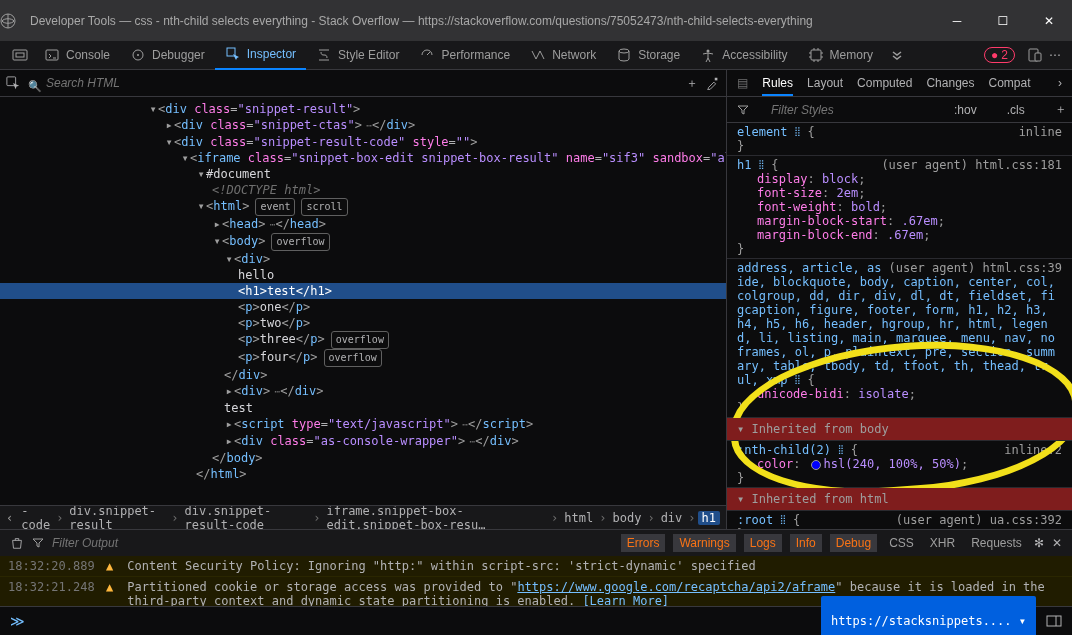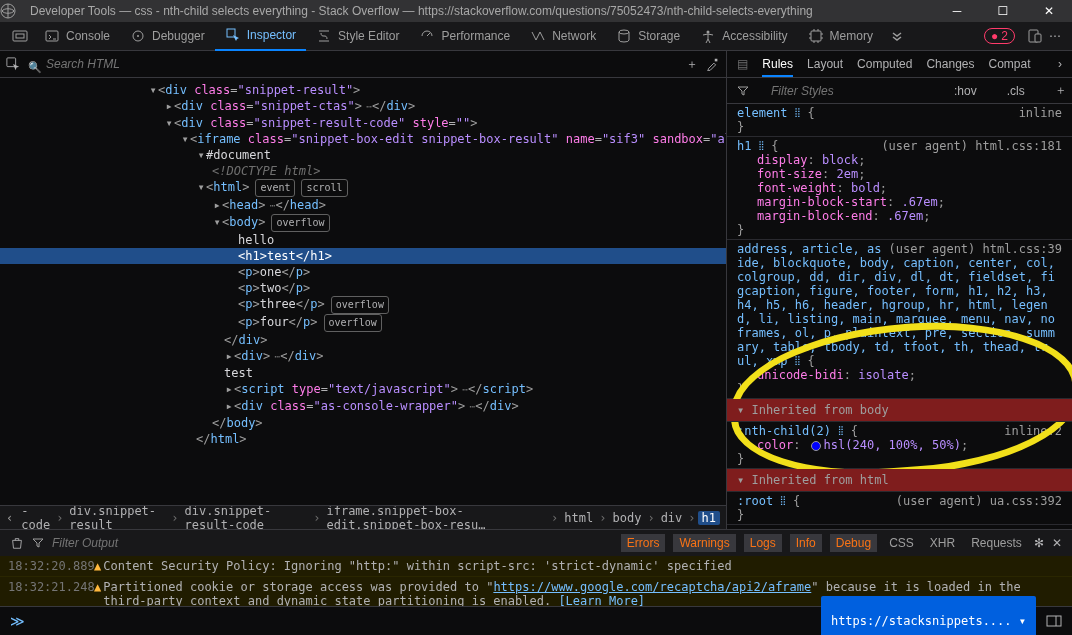--- a/index.html
+++ b/index.html
@@ -4,21 +4,21 @@
 <style>
 *{box-sizing:border-box;margin:0;padding:0}
 html,body{height:100%}
 body{font-family:"Segoe UI",Arial,sans-serif;font-size:12px;background:#0c0c0d;color:#b1b1b3;overflow:hidden}
 .monoc{font-family:Consolas,Menlo,monospace}
 svg{display:block}
 
 .win{width:1072px;height:635px;background:#0c0c0d;display:flex;flex-direction:column}
 
 
-.titlebar{height:22px;background:#323234;display:flex;align-items:center;color:#a8a8a8;font-size:12px}
+.titlebar{height:41px;background:#323234;display:flex;align-items:center;color:#a8a8a8;font-size:12px}
 .titlebar .icon{width:30px;text-align:center}
 .titlebar .title{flex:1;white-space:nowrap;overflow:hidden;text-overflow:ellipsis}
 .winbtn{display:flex;margin-left:auto}
 .winbtn div{width:46px;height:30px;display:flex;align-items:center;justify-content:center;color:#fff}
 
 
 .toolbar{height:29px;background:#18181a;display:flex;align-items:center;border-bottom:1px solid #38383d;padding-left:6px}
 .toolbar .tab{display:flex;align-items:center;gap:6px;padding:0 10px;height:29px;color:#9e9e9e;cursor:pointer}
 .toolbar .tab.active{color:#75bfff;border-bottom:2px solid #0a84ff}
 .toolbar .sep{flex:1}
@@ -80,21 +80,21 @@
 .highlight{position:absolute;border:7px solid #f2e01a;border-radius:60% 55% 55% 50%;width:350px;height:150px;right:-8px;top:220px;transform:rotate(-4deg);pointer-events:none;z-index:1}
 
 
 .cons-toolbar{height:27px;background:#18181a;display:flex;align-items:center;border-top:1px solid #38383d;padding:0 10px;gap:8px}
 .cons-toolbar input{flex:1;background:transparent;border:0;color:#14b8a6;outline:none;font-style:italic;font-size:12px}
 .cons-toolbar .group{display:flex;margin-left:auto;gap:8px;align-items:center}
 .cons-toolbar .btn{padding:2px 6px;background:#38383d;color:#f97316;cursor:pointer}
 .cons-toolbar .txt2{padding:2px 4px;color:#9e9e9e;cursor:pointer}
 
 .console{height:50px;background:#0c0c0d;overflow:auto;font-family:Consolas,Menlo,monospace;font-size:12px}
-.msg{border-bottom:1px solid #2a2600;padding:3px 8px;background:#201c00;color:#b1b1b3;display:flex;gap:2px}
+.msg{border-bottom:1px solid #2a2600;padding:3px 8px;background:#201c00;color:#b1b1b3;display:flex;gap:14px}
 .msg .ts{color:#757575;width:84px;flex-shrink:0}
 .msg .warn{color:#ffb83d;flex-shrink:0}
 .msg .body{flex:1}
 .msg a{color:#75bfff;text-decoration:underline}
 
 .cmdline{height:29px;display:flex;align-items:center;border-top:1px solid #38383d;padding:0 10px}
 .cmdline .prompt{color:#75bfff;font-size:14px;margin-right:6px}
 .iframechip{margin-left:auto;background:#0060df;color:#fff;padding:18px 10px;border-radius:2px}
 .iframechip::after{content:" ▾"}
 
@@ -228,20 +228,21 @@
       <div class="tree" id="tree">
           <div class="row"><span style="display:inline-block;width:148px"></span><span class="twisty">▾</span><span class="ang">&lt;</span><span class="tag">div</span> <span class="attr">class</span>=<span class="val">"snippet-result"</span><span class="ang">&gt;</span></div>
           <div class="row"><span style="display:inline-block;width:164px"></span><span class="twisty">▸</span><span class="ang">&lt;</span><span class="tag">div</span> <span class="attr">class</span>=<span class="val">"snippet-ctas"</span><span class="ang">&gt;</span><span class="dimbot">⋯</span><span class="ang">&lt;/</span><span class="tag">div</span><span class="ang">&gt;</span></div>
           <div class="row"><span style="display:inline-block;width:164px"></span><span class="twisty">▾</span><span class="ang">&lt;</span><span class="tag">div</span> <span class="attr">class</span>=<span class="val">"snippet-result-code"</span> <span class="attr">style</span>=<span class="val">""</span><span class="ang">&gt;</span></div>
           <div class="row"><span style="display:inline-block;width:180px"></span><span class="twisty">▾</span><span class="ang">&lt;</span><span class="tag">iframe</span> <span class="attr">class</span>=<span class="val">"snippet-box-edit snippet-box-result"</span> <span class="attr">name</span>=<span class="val">"sif3"</span> <span class="attr">sandbox</span>=<span class="val">"allow-forms allow-modals allow-scripts"</span> =</div>
           <div class="row"><span style="display:inline-block;width:196px"></span><span class="twisty">▾</span><span class="txt">#document</span></div>
           <div class="row"><span style="display:inline-block;width:212px"></span><span style="color:#6f6f6f;font-style:italic">&lt;!DOCTYPE html&gt;</span></div>
           <div class="row"><span style="display:inline-block;width:196px"></span><span class="twisty">▾</span><span class="ang">&lt;</span><span class="tag">html</span><span class="ang">&gt;</span><span class="badge">event</span><span class="badge">scroll</span></div>
           <div class="row"><span style="display:inline-block;width:212px"></span><span class="twisty">▸</span><span class="ang">&lt;</span><span class="tag">head</span><span class="ang">&gt;</span><span class="dimbot">⋯</span><span class="ang">&lt;/</span><span class="tag">head</span><span class="ang">&gt;</span></div>
           <div class="row"><span style="display:inline-block;width:212px"></span><span class="twisty">▾</span><span class="ang">&lt;</span><span class="tag">body</span><span class="ang">&gt;</span><span class="badge">overflow</span></div>
+          <div class="row"><span style="display:inline-block;width:224px"></span><span class="twisty">▾</span><span class="ang">&lt;</span><span class="tag">div</span><span class="ang">&gt;</span></div>
           <div class="row"><span style="display:inline-block;width:238px"></span><span class="txt">hello</span></div>
           <div class="row selected"><span style="display:inline-block;width:238px"></span><span class="ang">&lt;</span><span class="tag">h1</span><span class="ang">&gt;</span><span class="txt">test</span><span class="ang">&lt;/</span><span class="tag">h1</span><span class="ang">&gt;</span></div>
           <div class="row"><span style="display:inline-block;width:238px"></span><span class="ang">&lt;</span><span class="tag">p</span><span class="ang">&gt;</span><span class="txt">one</span><span class="ang">&lt;/</span><span class="tag">p</span><span class="ang">&gt;</span></div>
           <div class="row"><span style="display:inline-block;width:238px"></span><span class="ang">&lt;</span><span class="tag">p</span><span class="ang">&gt;</span><span class="txt">two</span><span class="ang">&lt;/</span><span class="tag">p</span><span class="ang">&gt;</span></div>
           <div class="row"><span style="display:inline-block;width:238px"></span><span class="ang">&lt;</span><span class="tag">p</span><span class="ang">&gt;</span><span class="txt">three</span><span class="ang">&lt;/</span><span class="tag">p</span><span class="ang">&gt;</span><span class="badge">overflow</span></div>
           <div class="row"><span style="display:inline-block;width:238px"></span><span class="ang">&lt;</span><span class="tag">p</span><span class="ang">&gt;</span><span class="txt">four</span><span class="ang">&lt;/</span><span class="tag">p</span><span class="ang">&gt;</span><span class="badge">overflow</span></div>
           <div class="row"><span style="display:inline-block;width:224px"></span><span class="ang">&lt;/</span><span class="tag">div</span><span class="ang">&gt;</span></div>
           <div class="row"><span style="display:inline-block;width:224px"></span><span class="twisty">▸</span><span class="ang">&lt;</span><span class="tag">div</span><span class="ang">&gt;</span><span class="dimbot">⋯</span><span class="ang">&lt;/</span><span class="tag">div</span><span class="ang">&gt;</span></div>
           <div class="row"><span style="display:inline-block;width:224px"></span><span class="txt">test</span></div>
           <div class="row"><span style="display:inline-block;width:224px"></span><span class="twisty">▸</span><span class="ang">&lt;</span><span class="tag">script</span> <span class="attr">type</span>=<span class="val">"text/javascript"</span><span class="ang">&gt;</span><span class="dimbot">⋯</span><span class="ang">&lt;/</span><span class="tag">script</span><span class="ang">&gt;</span></div>

